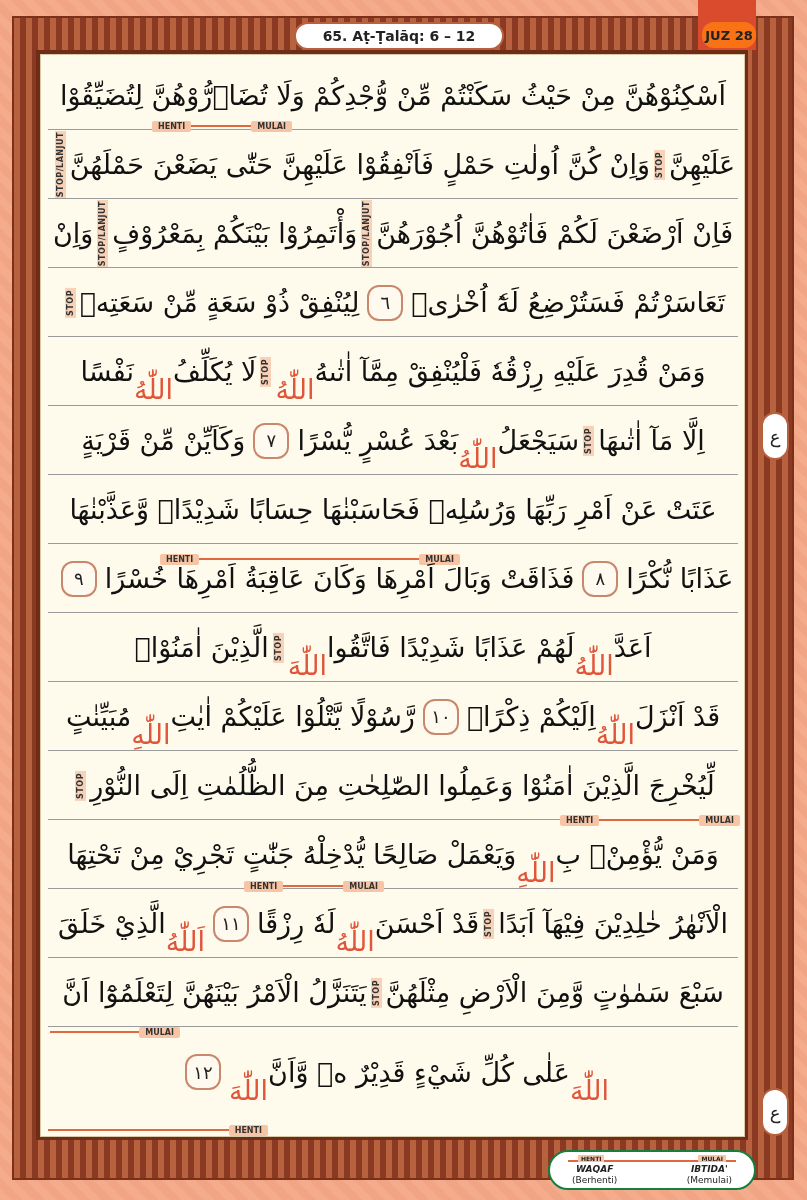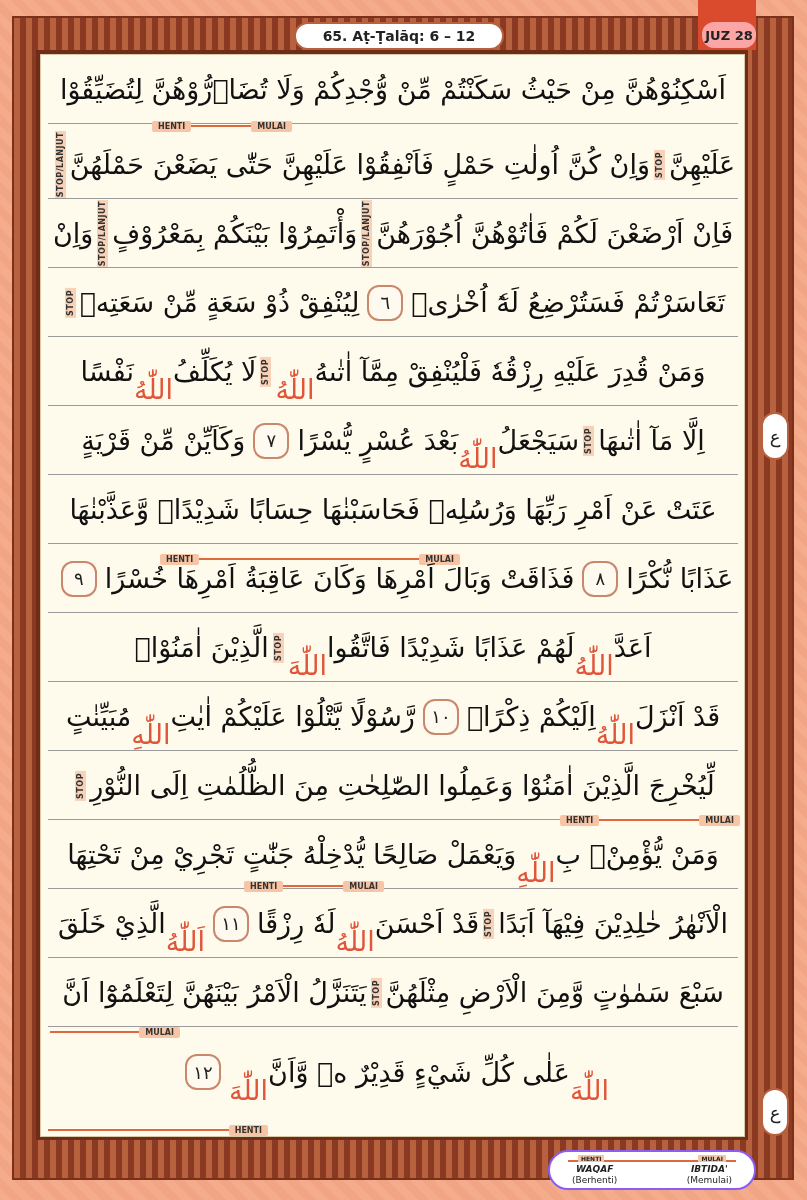--- a/index.html
+++ b/index.html
@@ -38,21 +38,21 @@
     background: #fff; border: 2px solid #b8613f; border-radius: 16px;
     display: flex; align-items: center; justify-content: center;
     font-family: "DejaVu Sans", sans-serif; font-weight: bold; font-size: 14px; color: #222;
   }
   .juz-tab {
     position: absolute; left: 698px; top: 0; width: 58px; height: 50px;
     background: #d94b2c;
   }
   .juz-pill {
     position: absolute; left: 702px; top: 22px; width: 54px; height: 26px;
-    background: #fca5a5; border-radius: 12px;
+    background: #f97316; border-radius: 12px;
     display: flex; align-items: center; justify-content: center;
     font-weight: bold; font-size: 13px; color: #222;
   }
   .line {
     position: absolute; left: 48px; width: 690px; height: 68px;
     display: flex; align-items: center; justify-content: center;
     direction: rtl;
     font-family: "DejaVu Sans", sans-serif; font-size: 27px; color: #111;
     white-space: nowrap; overflow: hidden;
     border-bottom: 1px solid #9b9b9b;
@@ -82,39 +82,39 @@
     font-size: 18px; color: #222;
   }
   .page-num {
     position: absolute; left: 372px; top: 1156px; width: 90px; height: 28px;
     display: flex; border-radius: 14px; overflow: hidden; border: 2px solid #7a3019; margin-top: 46px;
   }
   .page-num .latin { background: #8a3a22; color: #fff; flex: 1; display:flex; align-items:center; justify-content:center; font-size: 15px; }
   .page-num .arabic { background: #7dd3fc; color: #222; flex: 1; display:flex; align-items:center; justify-content:center; font-size: 15px; font-weight: normal; }
   .legend {
     position: absolute; left: 548px; top: 1150px; width: 208px; height: 40px;
-    background: #fff; border: 2px solid #8b5cf6; border-radius: 20px;
+    background: #fff; border: 2px solid #15803d; border-radius: 20px;
     font-size: 9px; color: #222;
   }
   .legend .lbar { position: absolute; left: 18px; right: 18px; top: 8px; height: 2px; background: #e0683f; }
   .legend .ltag { position: absolute; top: 3px; font-size: 6px; font-weight: bold; background: #f7c5a6; padding: 0 3px; }
   .legend .col { position: absolute; top: 12px; text-align: center; line-height: 11px; }
   .legend .col b { font-style: italic; font-size: 9px; display: block; }
 </style>
 </head>
 <body>
 
 <div class="frame"></div>
 <div class="juz-tab"></div>
 <div class="header-pill">65. Aṭ-Ṭalāq: 6 – 12</div>
 <div class="juz-pill">JUZ 28</div>
 <div class="inner-border"></div>
 <div class="page"></div>
 
-<div class="line" style="top:56px">
+<div class="line" style="top:62px">
   <span>اَسْكِنُوْهُنَّ مِنْ حَيْثُ سَكَنْتُمْ مِّنْ وُّجْدِكُمْ وَلَا تُضَاۤرُّوْهُنَّ لِتُضَيِّقُوْا</span>
 </div>
 <div class="marker" style="left:152px; top:120px; width:140px;">
   <span class="tag">HENTI</span>
   <span class="bar"></span>
   <span class="tag">MULAI</span>
 </div>
 
 <div class="line" style="top:131px">
   <span>عَلَيْهِنَّ</span>

